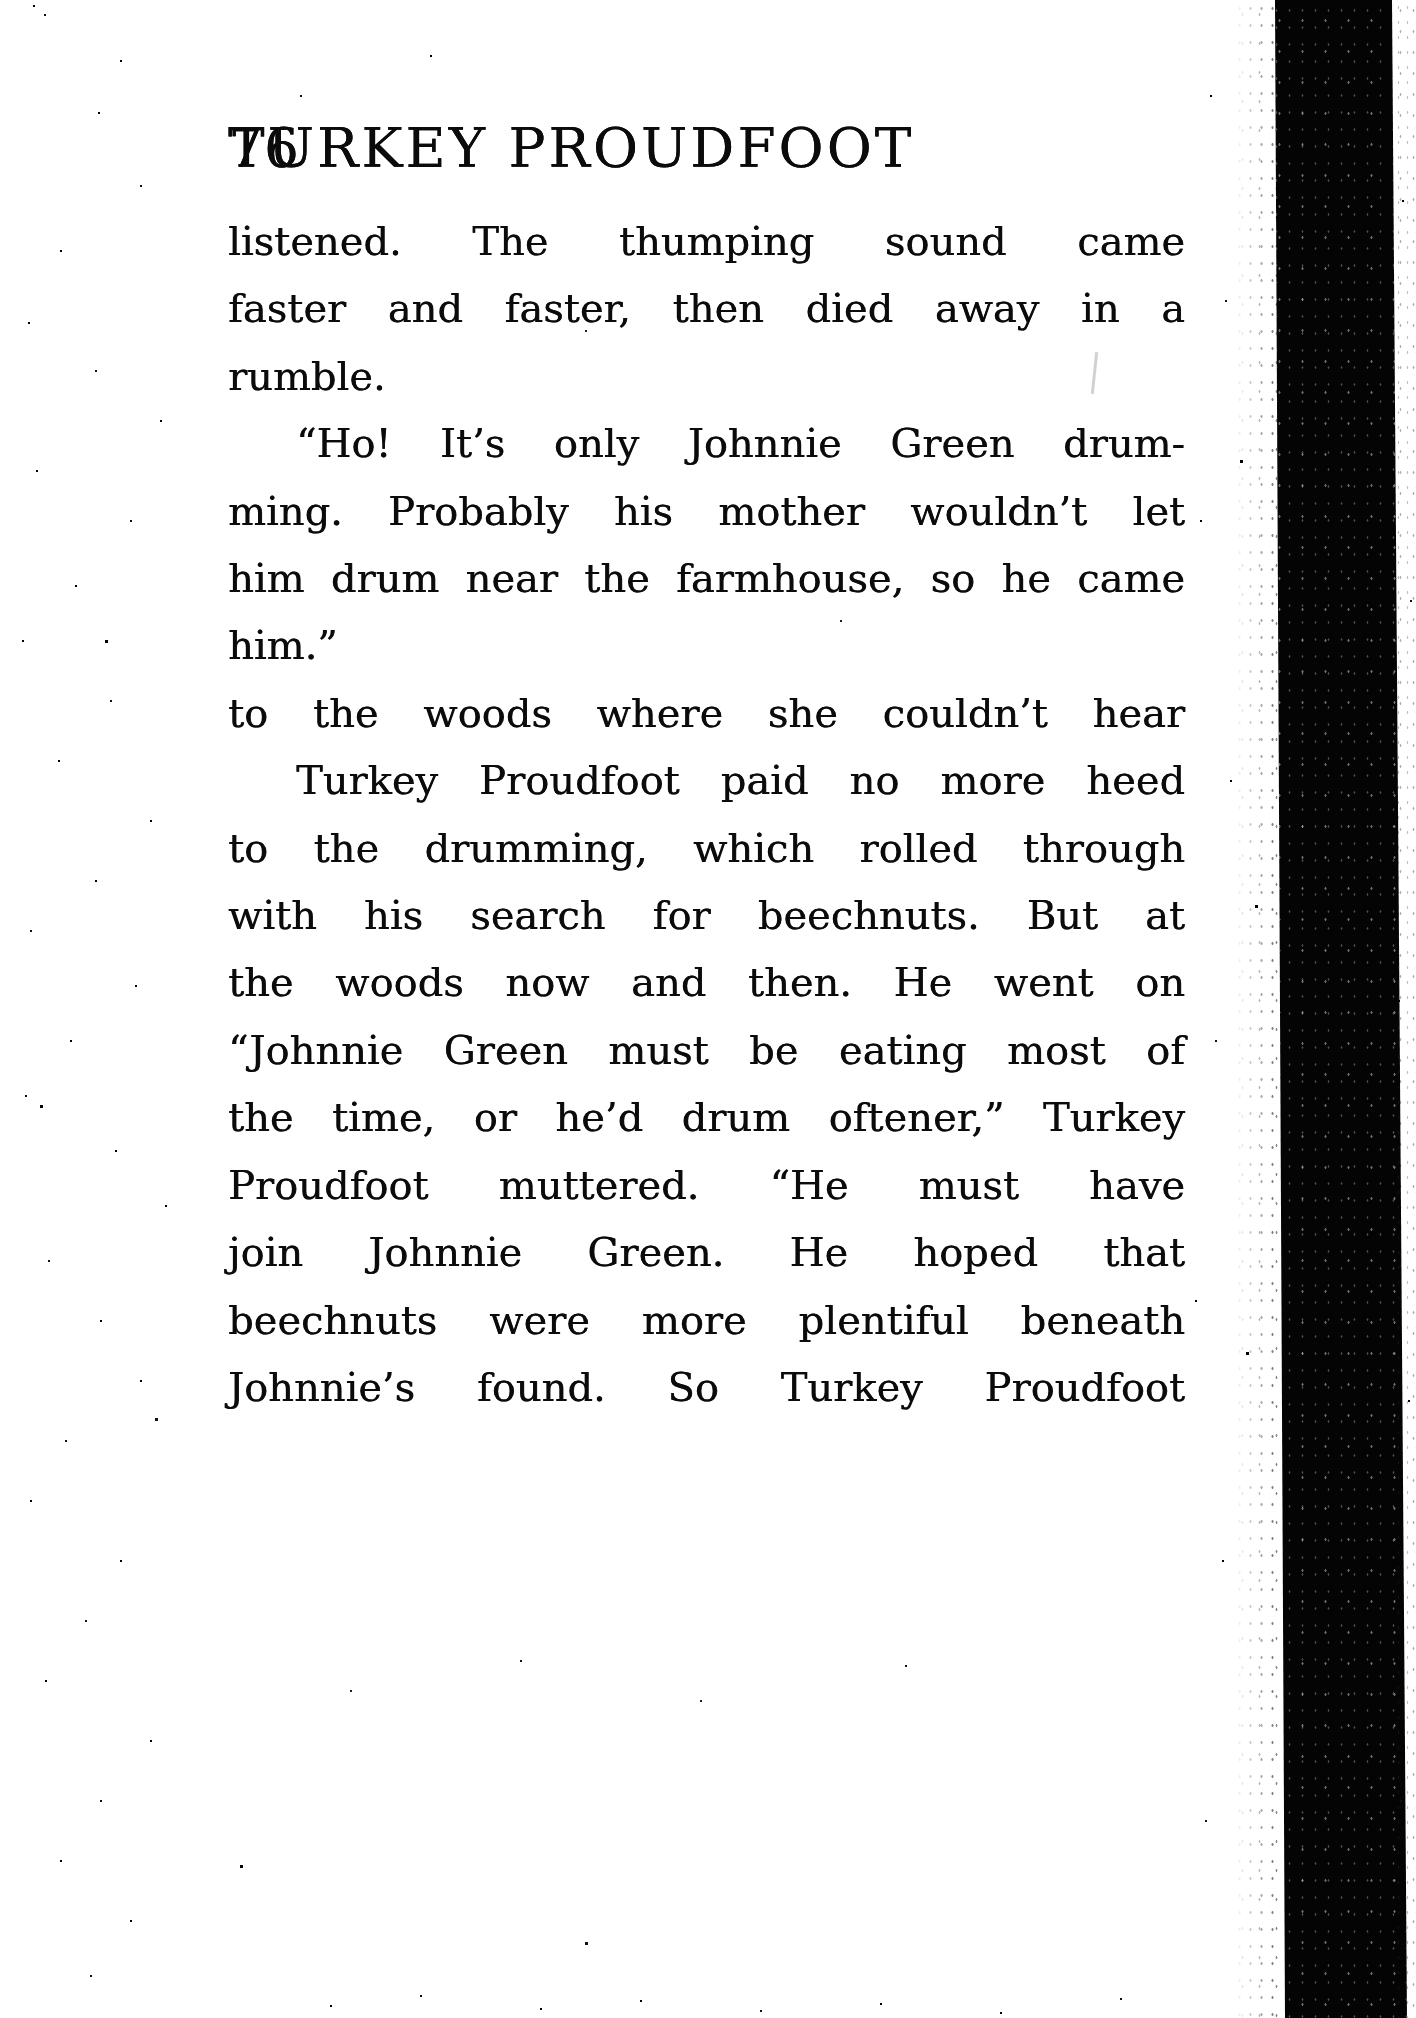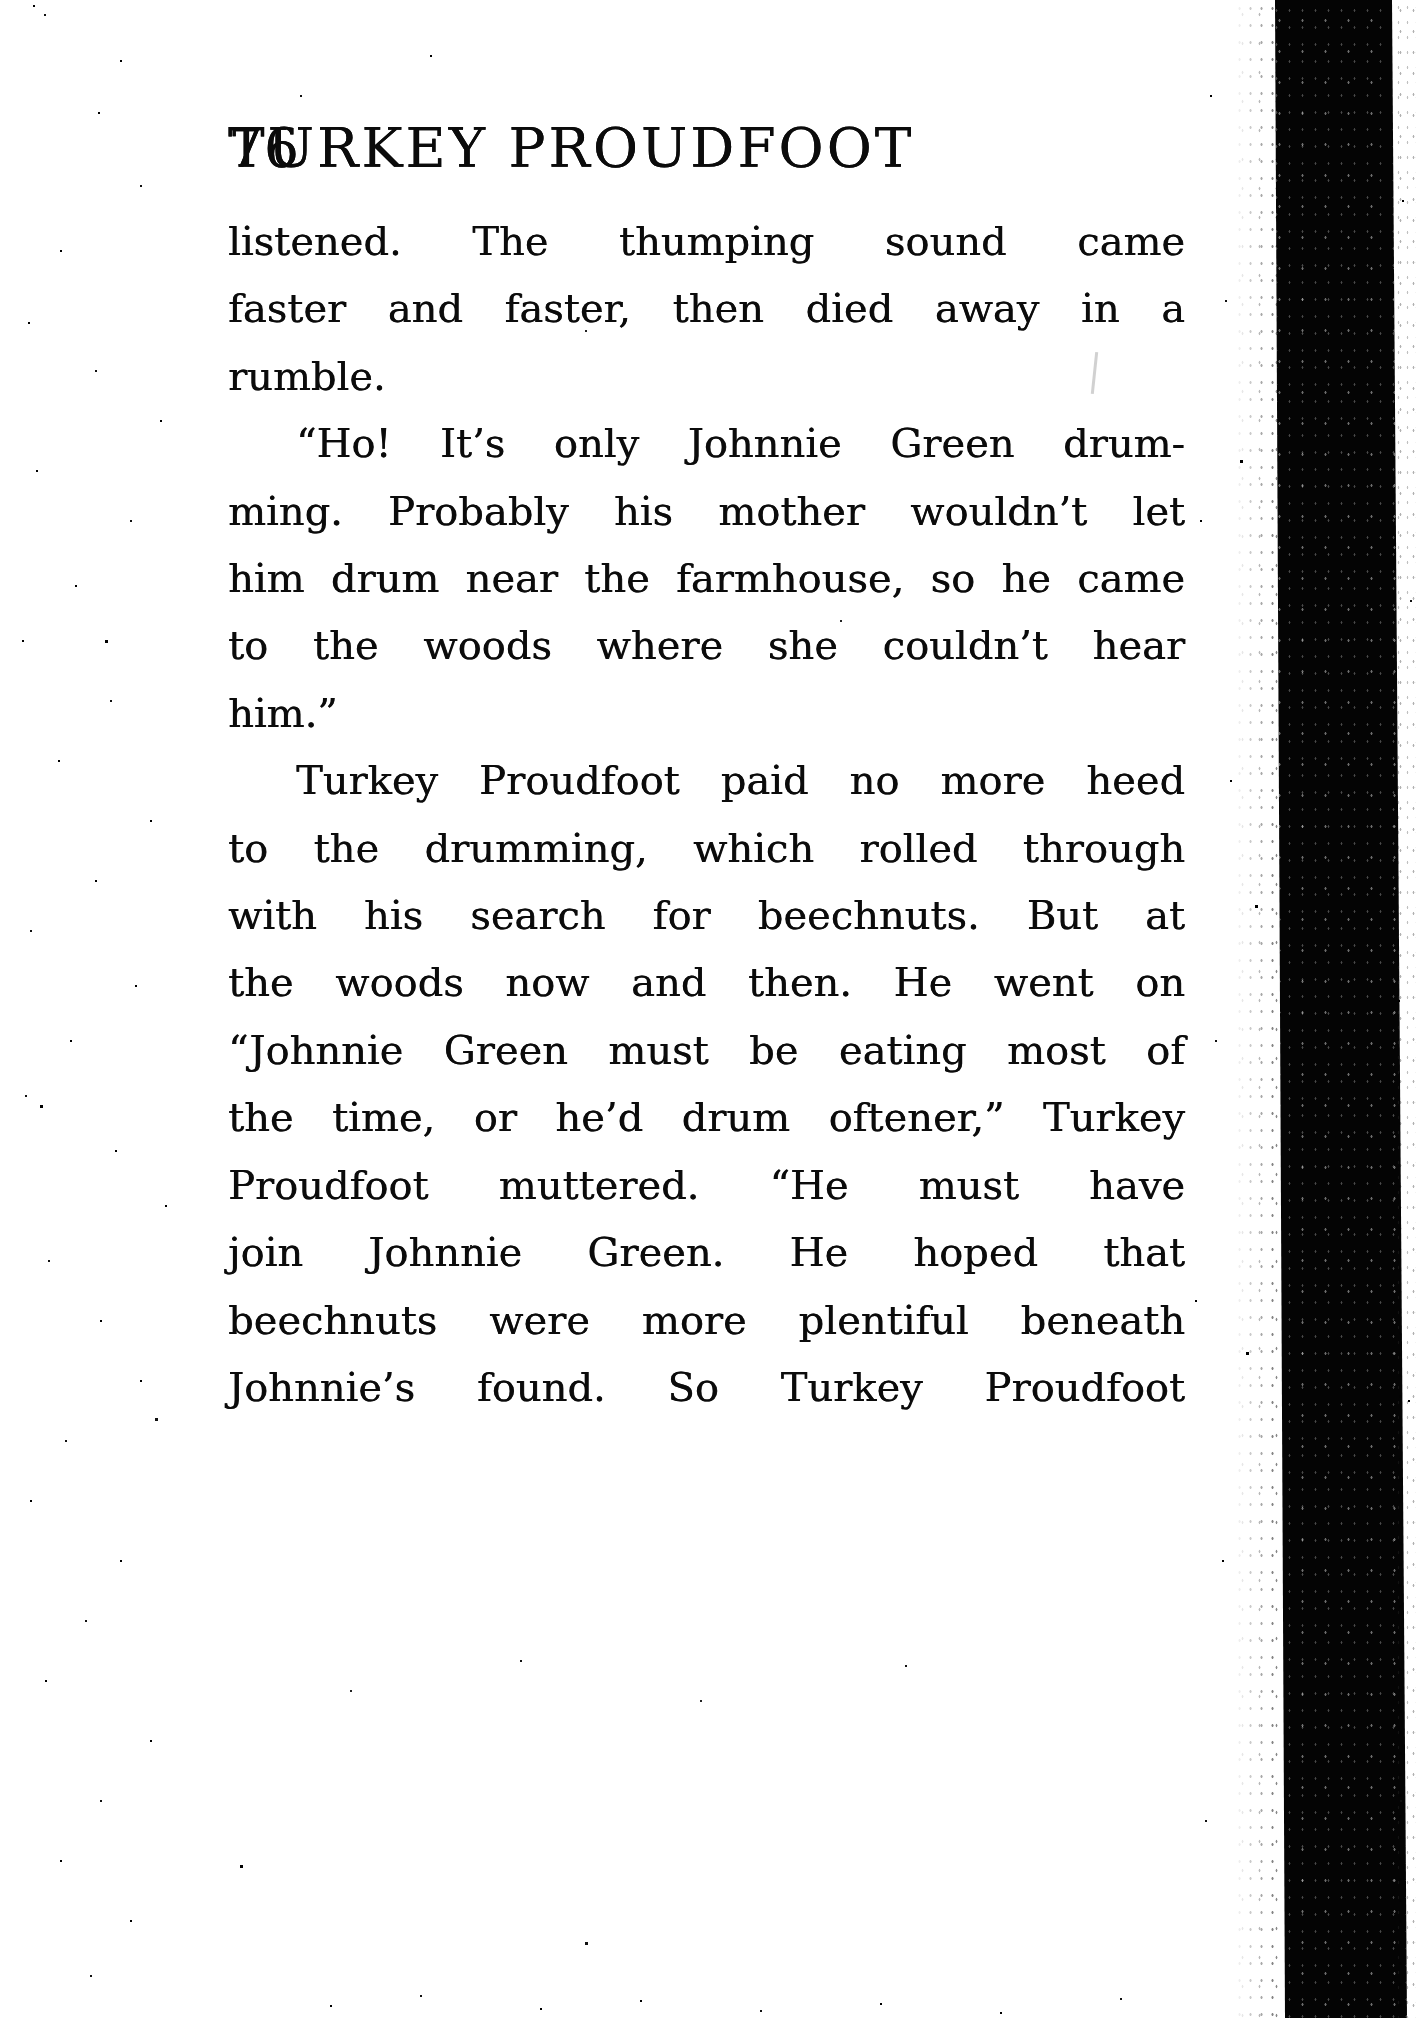--- a/index.html
+++ b/index.html
@@ -117,22 +117,22 @@
     <div>
       <div class="line">listened. The thumping sound came</div>
       <div class="line">faster and faster, then died away in a</div>
       <div class="line last">rumble.</div>
     </div>
 
     <div>
       <div class="line indent">“Ho! It’s only Johnnie Green drum-</div>
       <div class="line">ming. Probably his mother wouldn’t let</div>
       <div class="line">him drum near the farmhouse, so he came</div>
+      <div class="line last">him.”</div>
       <div class="line">to the woods where she couldn’t hear</div>
-      <div class="line last">him.”</div>
     </div>
 
     <div>
       <div class="line indent">Turkey Proudfoot paid no more heed</div>
       <div class="line">to the drumming, which rolled through</div>
       <div class="line">with his search for beechnuts. But at</div>
       <div class="line">the woods now and then. He went on</div>
       <div class="line">“Johnnie Green must be eating most of</div>
       <div class="line">the time, or he’d drum oftener,” Turkey</div>
       <div class="line">Proudfoot muttered. “He must have</div>

